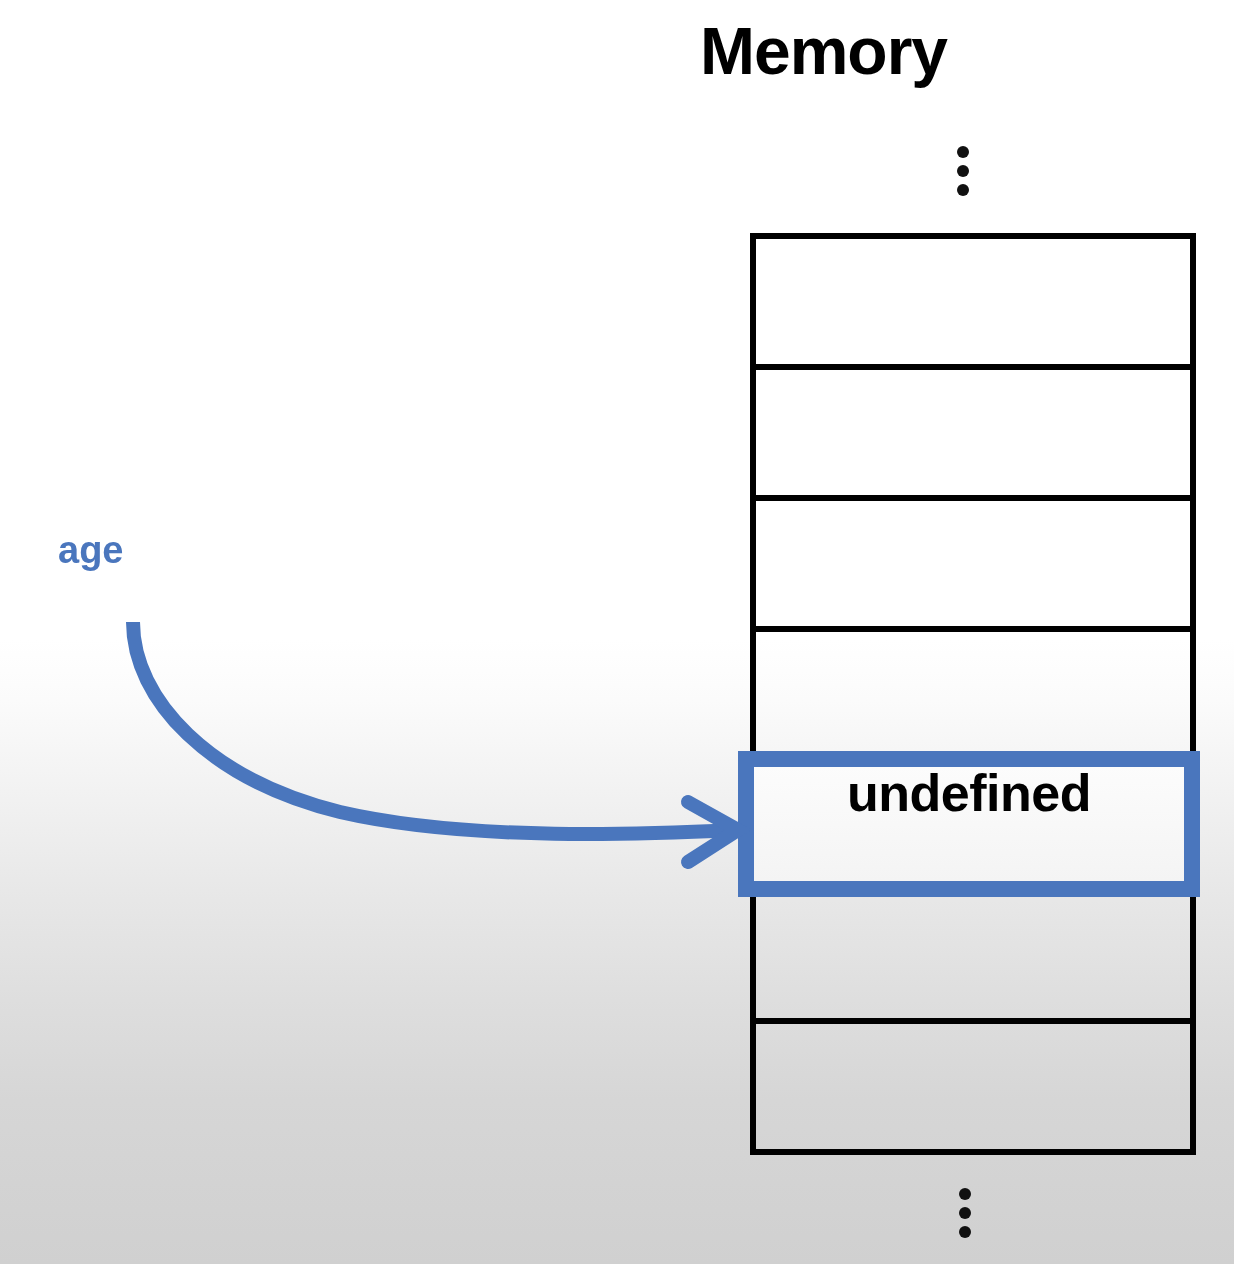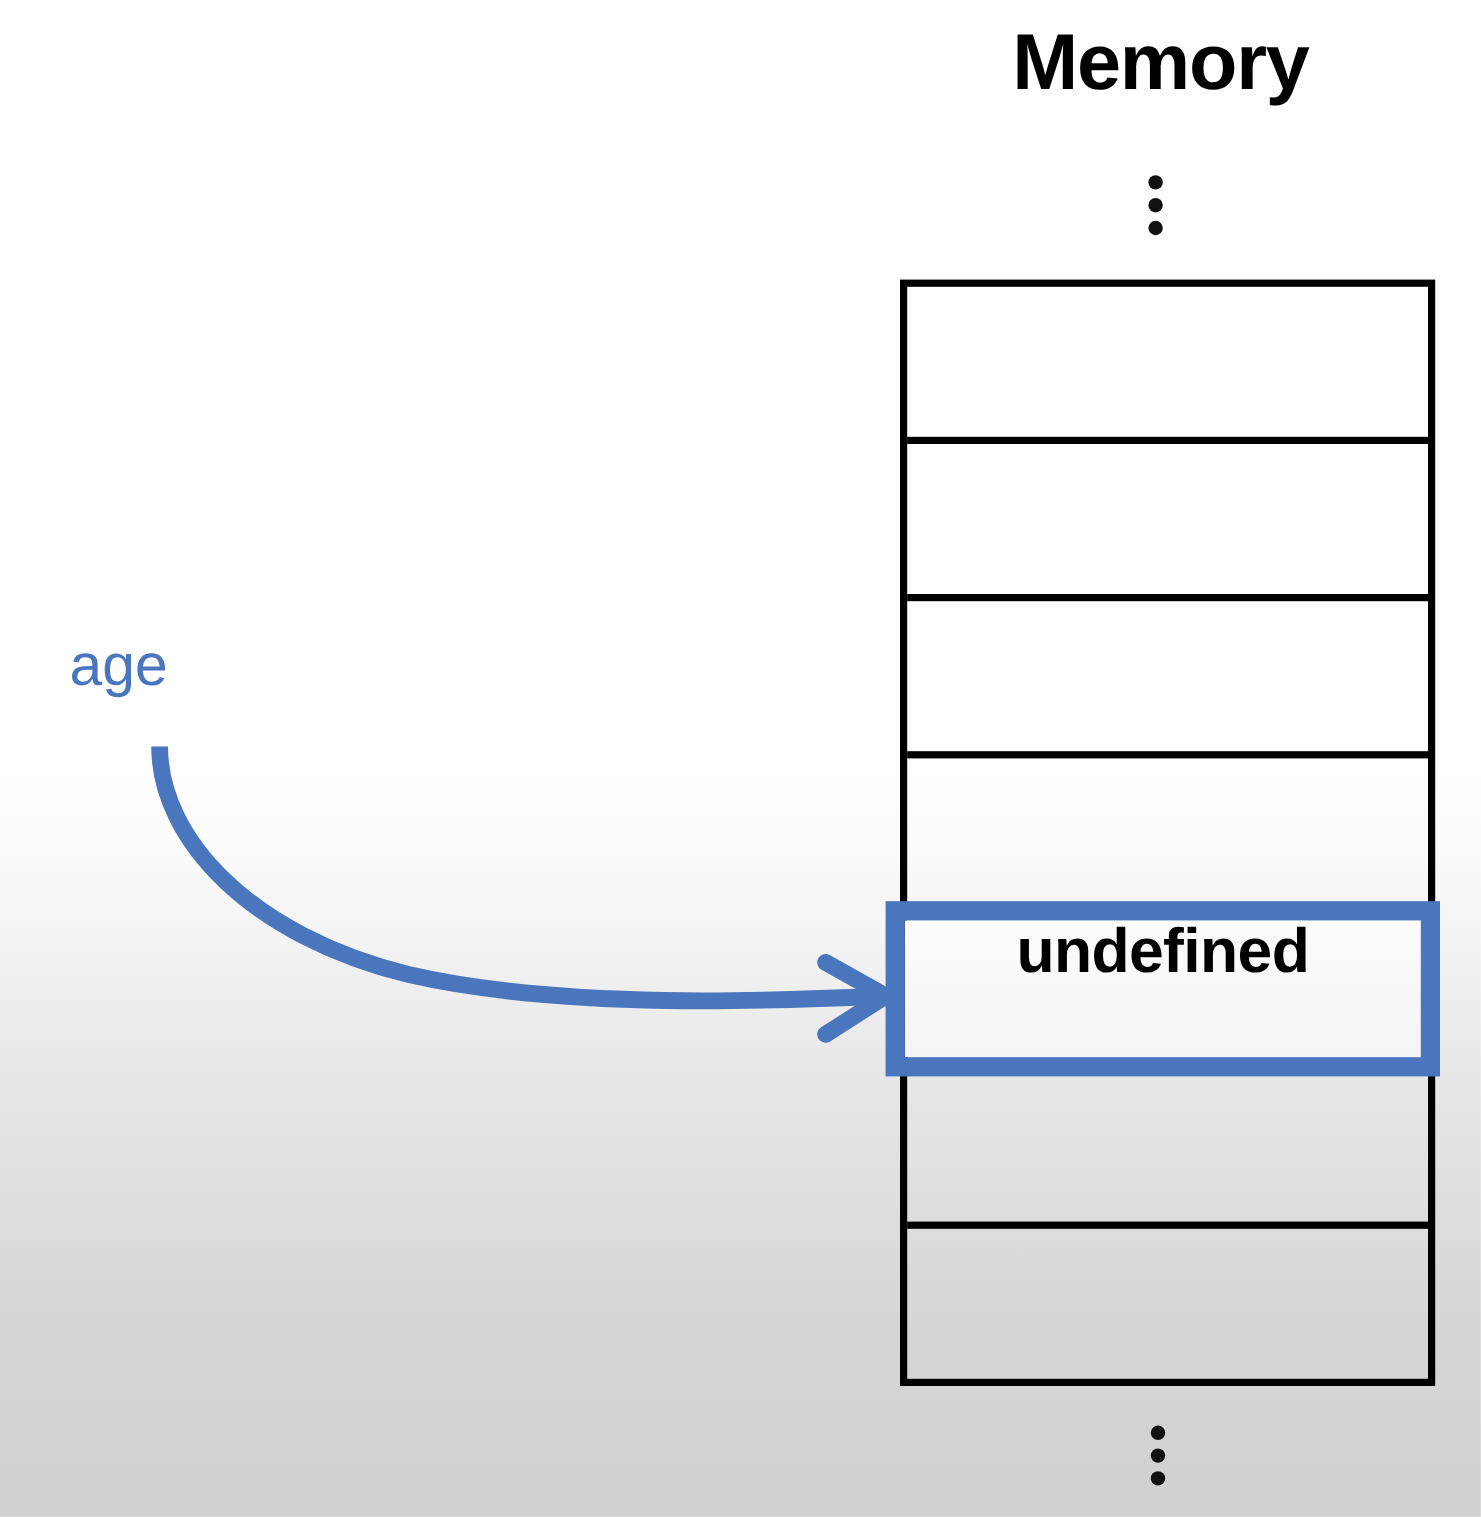--- a/index.html
+++ b/index.html
@@ -28,21 +28,20 @@
         #d6d6d6 1100px,
         #d0d0d0 1264px);
   }
 
   
   #memory-title {
     position: absolute;
     left: 700px;
     top: 18px;
     width: 534px;
-    text-align: center;
     font-size: 66px;
     font-weight: bold;
     color: #000000;
     letter-spacing: -1px;
     line-height: 1;
   }
 
   
   .vellipsis {
     position: absolute;
@@ -114,22 +113,22 @@
     letter-spacing: -0.5px;
     line-height: 1;
     padding-bottom: 2px;
   }
 
   
   #var-label {
     position: absolute;
     left: 58px;
     top: 531px;
-    font-size: 49px;
-    font-weight: normal;
+    font-size: 38px;
+    font-weight: bold;
     color: #4a76bd;
     line-height: 1;
     letter-spacing: 0px;
   }
 
   
   #arrow-svg {
     position: absolute;
     left: 90px;
     top: 590px;

